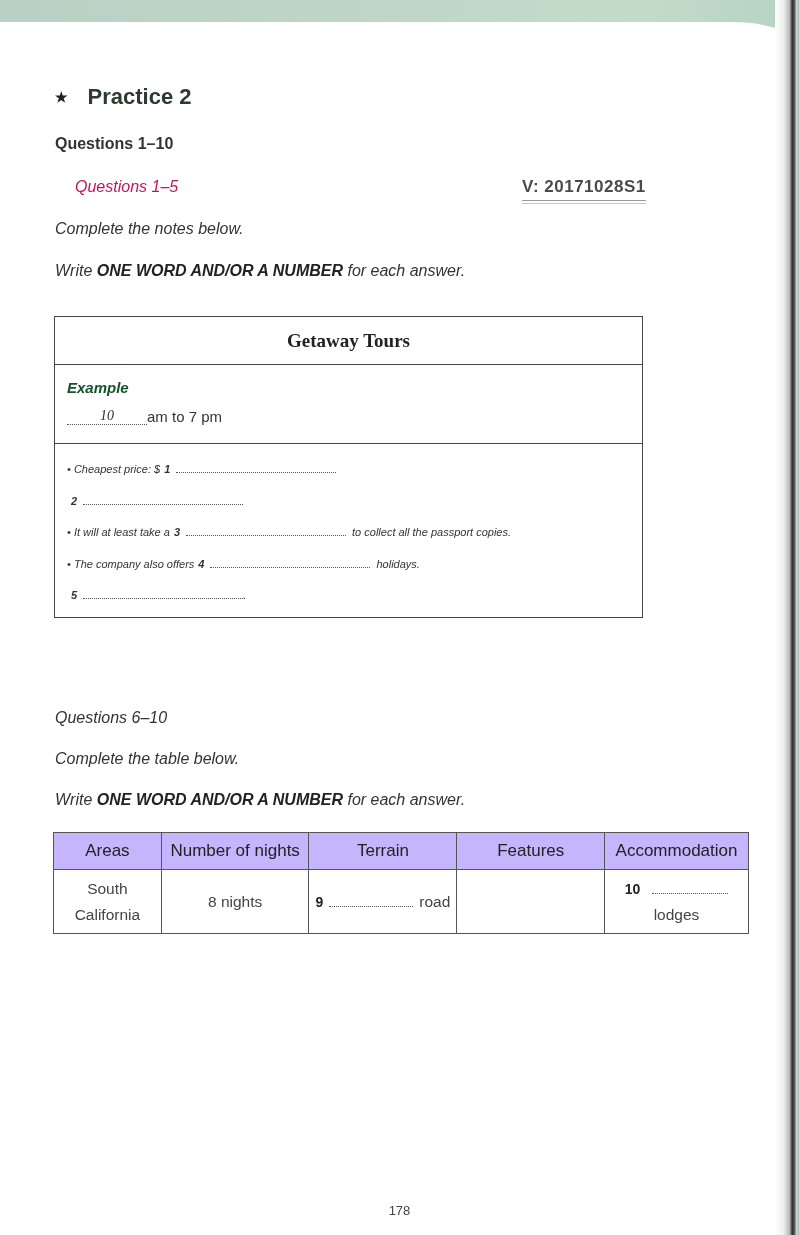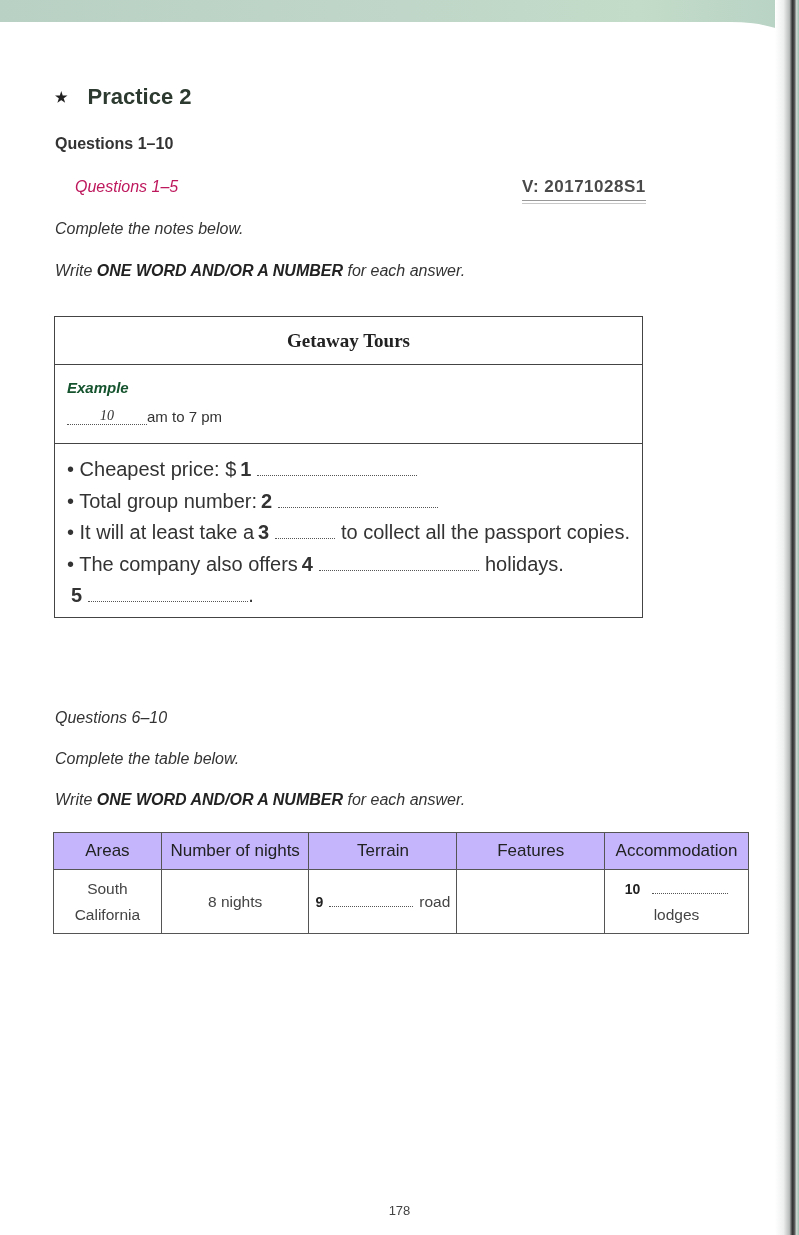--- a/index.html
+++ b/index.html
@@ -27,21 +27,21 @@
 
   .notes-box { position: absolute; left: 54px; top: 316px; width: 589px; height: 302px; border: 1.5px solid #444; }
   .notes-title { height: 48px; border-bottom: 1.5px solid #444; text-align: center; line-height: 48px;
     font-family: "Liberation Serif", serif; font-weight: bold; font-size: 19px; color: #222; }
   .example-sec { height: 79px; border-bottom: 1.5px solid #444; padding: 14px 12px; }
   .example-label { font-size: 15px; font-weight: bold; font-style: italic; color: #14532d; }
   .example-line { margin-top: 12px; font-size: 15px; color: #333; display: flex; align-items: flex-end; }
   .example-answer { display: inline-block; width: 80px; text-align: center; border-bottom: 1.5px dotted #555;
     font-family: "Liberation Serif", serif; font-style: italic; font-size: 14px; line-height: 16px; }
   .bullets { padding: 10px 12px; }
-  .bullet { font-size: 20px; color: #333; height: 31.5px; line-height: 31.5px; display: flex; align-items: baseline; white-space: nowrap; }
+  .bullet { font-size: 11px; color: #333; height: 31.5px; line-height: 31.5px; display: flex; align-items: baseline; white-space: nowrap; font-style: italic; }
   .bullet .num { font-weight: bold; margin-left: 4px; margin-right: 6px; }
   .blank { display: inline-block; height: 12px; border-bottom: 1.5px dotted #555; }
 
   .answer-table { position: absolute; left: 53px; top: 832px; width: 696px; border-collapse: collapse; }
   .answer-table th { background: #c4b5fd; font-weight: normal; font-size: 17px; color: #222; height: 37px;
     border: 1px solid #555; text-align: center; }
   .answer-table td { border: 1px solid #555; font-size: 15.5px; color: #444; text-align: center; vertical-align: middle; }
   .answer-table tr.r1 td { height: 63px; }
   .answer-table tr.r2 td { height: 64px; }
   .cell-blank { display: flex; align-items: baseline; justify-content: center; gap: 12px; }
@@ -81,21 +81,20 @@
       <span>am to 7 pm</span>
     </div>
   </div>
   <div class="bullets">
     <div class="bullet">
       <span>• Cheapest price: $</span>
       <span class="num">1</span>
       <span class="blank" style="width:160px"></span>
     </div>
     <div class="bullet">
-      <span>• Total group number:</span>
       <span class="num">2</span>
       <span class="blank" style="width:160px"></span>
     </div>
     <div class="bullet">
       <span>• It will at least take a</span>
       <span class="num">3</span>
       <span class="blank" style="width:160px;margin-right:6px"></span>
       <span>to collect all the passport copies.</span>
     </div>
     <div class="bullet">

